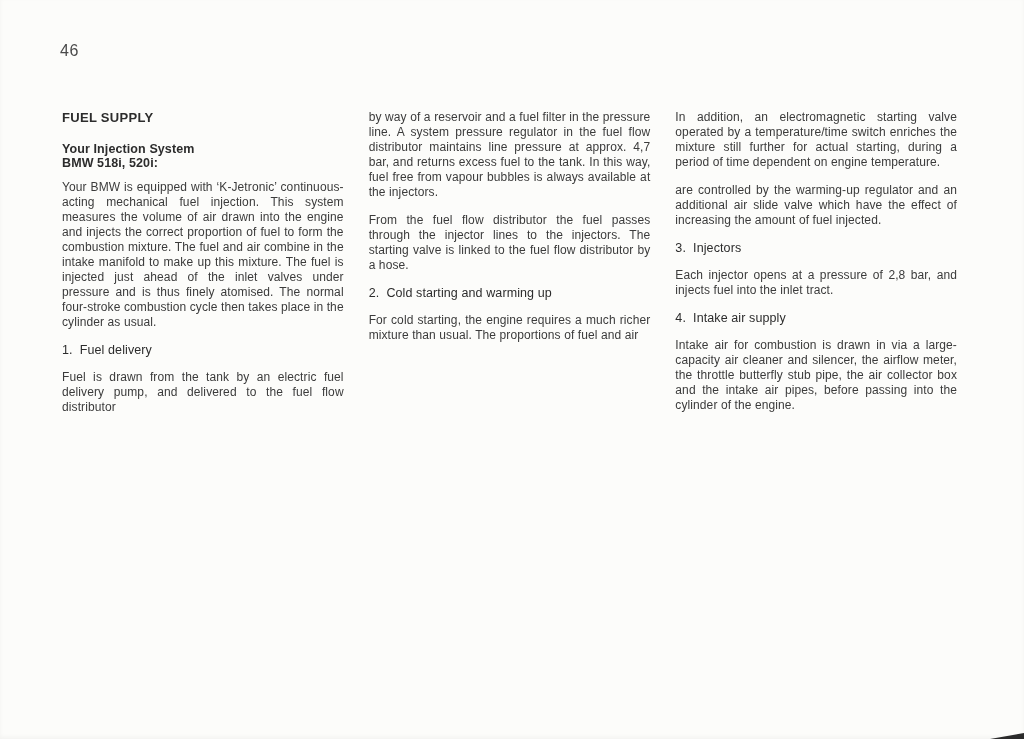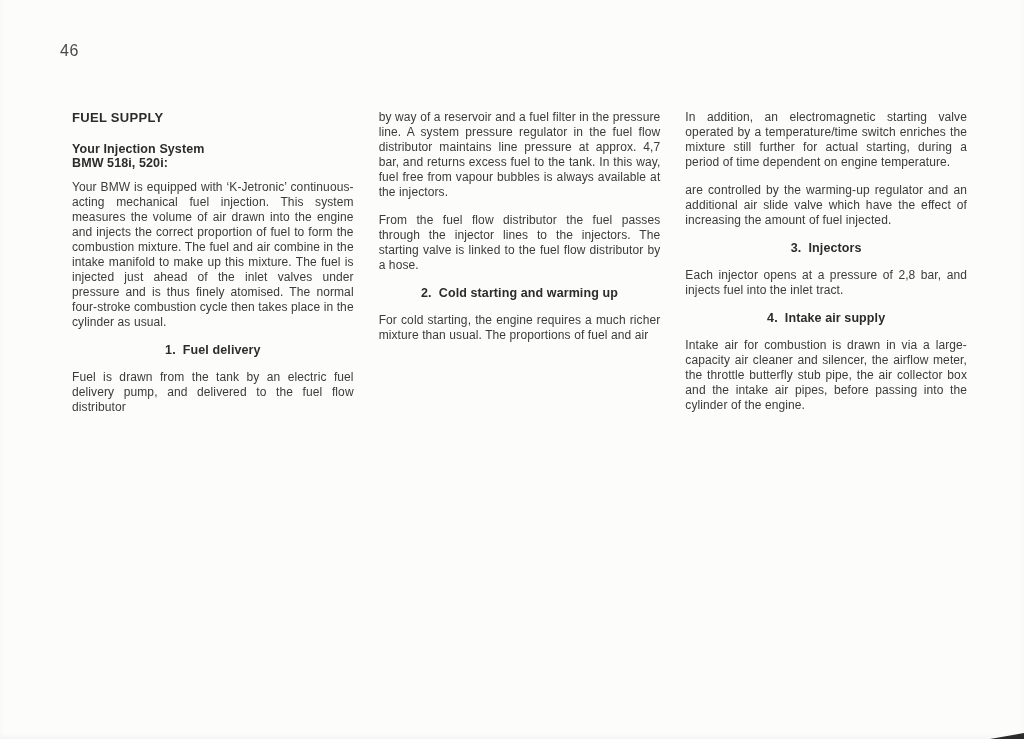--- a/index.html
+++ b/index.html
@@ -20,21 +20,21 @@
   .page-number {
     position: absolute;
     left: 60px;
     top: 42px;
     font-size: 16px;
     color: #4a4a4a;
     letter-spacing: 0.5px;
   }
   .columns {
     position: absolute;
-    left: 72px;
+    left: 62px;
     top: 110px;
     width: 895px;
     display: grid;
     grid-template-columns: repeat(3, 1fr);
     column-gap: 25px;
   }
   .col {
     font-size: 12px;
     line-height: 15px;
     text-align: justify;
@@ -56,25 +56,25 @@
     font-size: 12.5px;
     font-weight: bold;
     color: #2c2c2c;
     line-height: 14px;
     white-space: pre-line;
     margin: 0 0 10px 0;
     text-align: left;
   }
   .sec-heading {
     font-size: 12.5px;
-    font-weight: bold;
+    font-weight: normal;
     color: #2c2c2c;
     margin: 10px 0 12px 0;
     line-height: 15px;
-    text-align: center;
+    text-align: left;
   }
   .corner-mark {
     position: absolute;
     right: 0;
     bottom: 0;
     width: 0;
     height: 0;
     border-bottom: 6px solid #2b2b2b;
     border-left: 34px solid transparent;
     filter: blur(0.5px);

